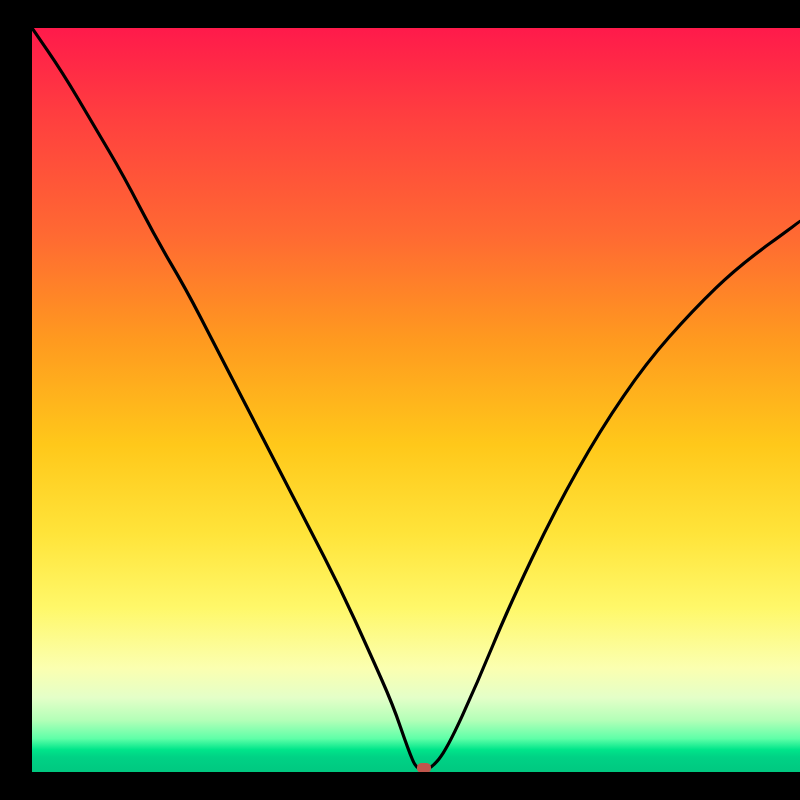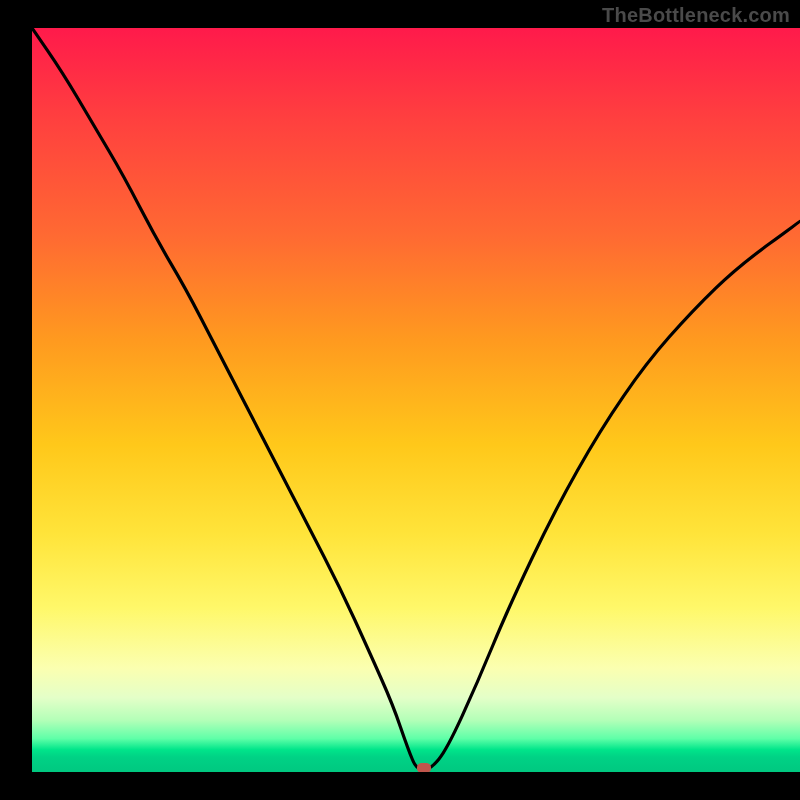--- a/index.html
+++ b/index.html
@@ -67,21 +67,20 @@
     border-radius: 5px / 4px;
     background: #c0564c;
     transform: translate(-50%, -50%);
   }
 </style>
 </head>
 <body>
 
 <div class="frame">
 
-  <div class="watermark">TheBottleneck.com</div>
 
   <div class="plot-area">
     <div class="gradient-bg"></div>
 
     <svg class="curve" viewBox="0 0 768 744" preserveAspectRatio="none">
       <path id="curve-path" fill="none" stroke="#000" stroke-width="3.2" stroke-linecap="round" stroke-linejoin="round" d="M 0.0 0.0 Q 0.0 0.0 15.4 22.3 Q 30.7 44.6 46.1 70.7 Q 61.4 96.7 76.8 122.8 Q 92.2 148.8 107.5 178.6 Q 122.9 208.3 138.2 234.4 Q 153.6 260.4 169.0 290.2 Q 184.3 319.9 199.7 349.7 Q 215.0 379.4 230.4 409.2 Q 245.8 439.0 261.1 468.7 Q 276.5 498.5 291.8 528.2 Q 307.2 558.0 322.6 591.5 Q 337.9 625.0 349.4 651.0 Q 361.0 677.0 368.6 699.4 Q 376.3 721.7 380.2 731.0 Q 384.0 740.3 387.8 740.3 Q 391.7 740.3 395.5 740.3 Q 399.4 740.3 407.0 731.0 Q 414.7 721.7 430.1 688.2 Q 445.4 654.7 460.8 617.5 Q 476.2 580.3 499.2 532.0 Q 522.2 483.6 545.3 442.7 Q 568.3 401.8 591.4 368.3 Q 614.4 334.8 637.4 308.8 Q 660.5 282.7 683.5 260.4 Q 706.6 238.1 737.3 215.8 T 768.0 193.4"></path>
     </svg>
 
     <div id="min-marker" class="minimum-marker" style="left: 391.68px; top: 740.28px;"></div>
   </div>

